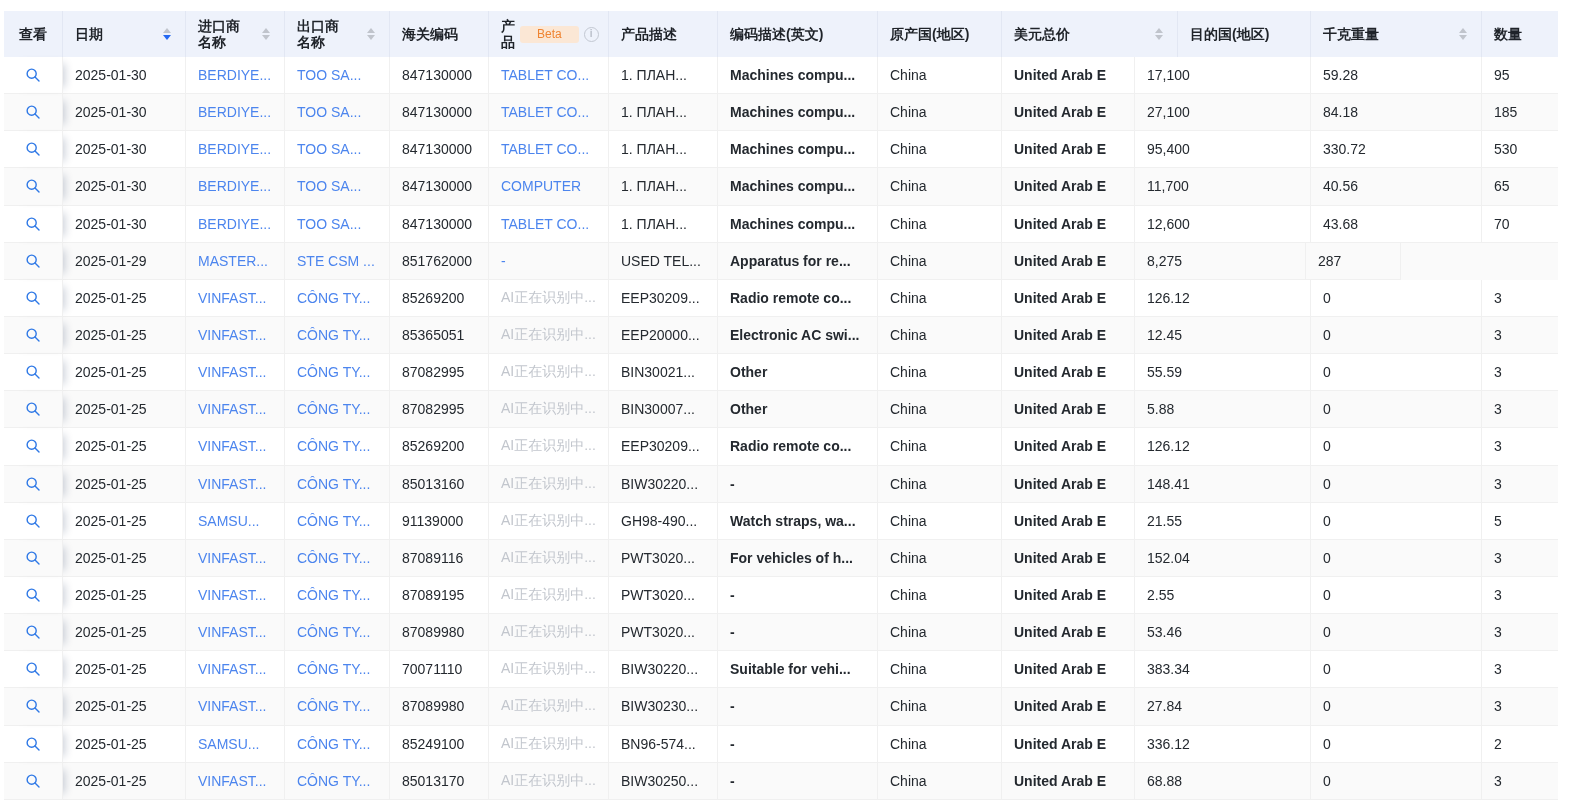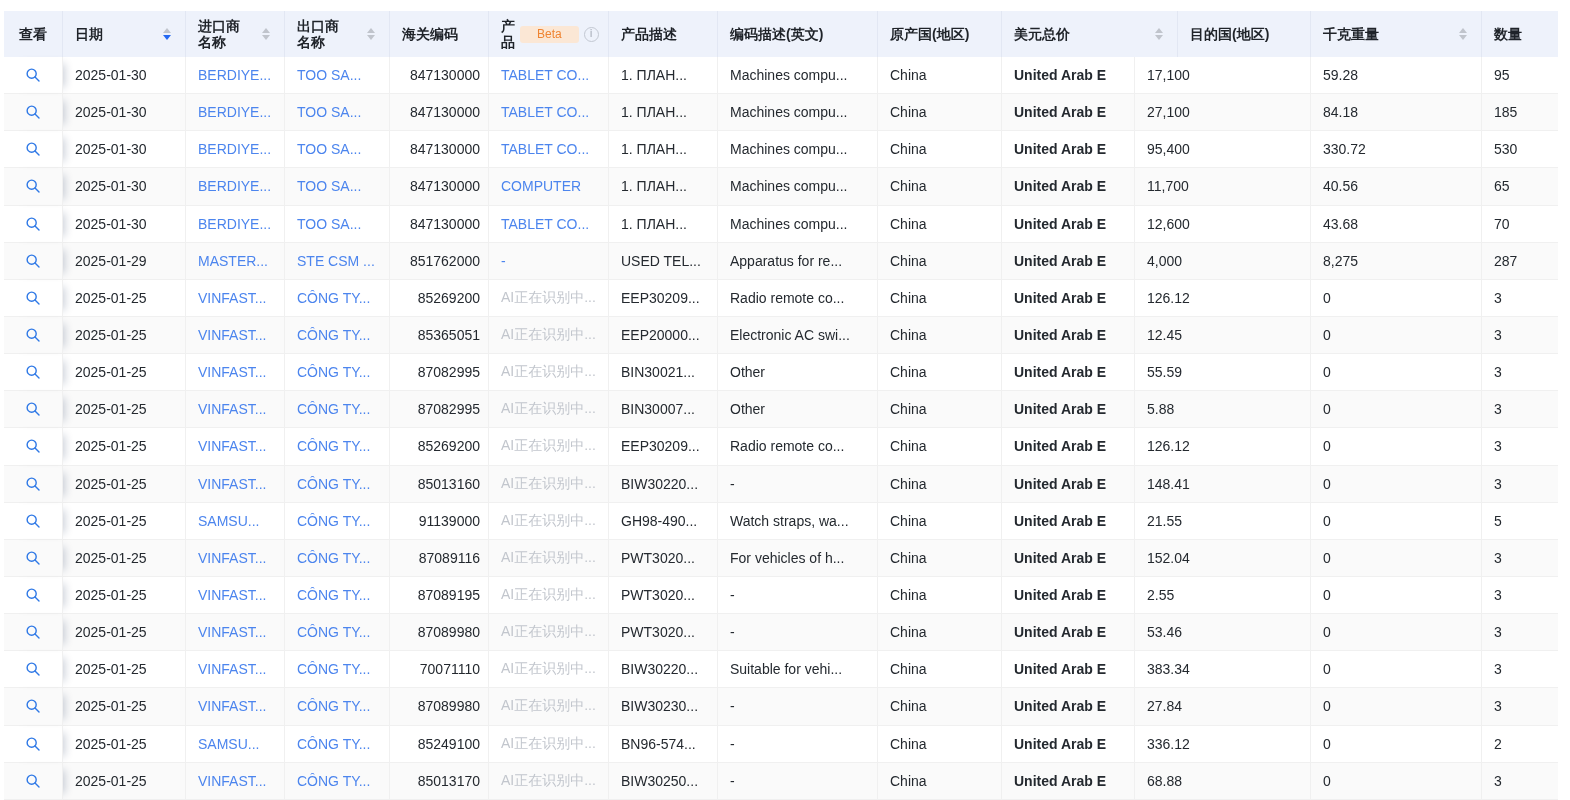--- a/index.html
+++ b/index.html
@@ -6,22 +6,22 @@
     --header-bg:#eef2fb; --stripe:#fafafa; --border:#f0f0f0; --header-border:#e2e7f3;
     --text:#24292f; --link-blue:#4c85ee; --icon-blue:#2e78e6; --ai-text:#c2c6cd;
     --sort-active:#2468f2; --sort-inactive:#c0c4cc; --beta-text:#ef8432; --beta-bg:#fbe7d5;
   }
   *{box-sizing:border-box;margin:0;padding:0;}
   html,body{width:1570px;height:800px;overflow:hidden;background:#fff;
     font-family:"Liberation Sans","DejaVu Sans",sans-serif;color:var(--text);}
   .table-wrap{position:absolute;top:11px;left:4px;width:1554px;height:789px;overflow:hidden;}
   .table{width:1573px;}
   
-  .c0{width:59px;} .c1{width:123px;gap:32px;} .c2{width:99px;} .c3{width:105px;gap:11px;} .c4{width:99px;justify-content:flex-end;}
-  .c5{width:120px;} .c6{width:109px;} .c7{width:160px;} .c8{width:124px;} .c9{width:133px;font-weight:bold;}
+  .c0{width:59px;} .c1{width:123px;gap:32px;} .c2{width:99px;} .c3{width:105px;gap:11px;} .c4{width:99px;}
+  .c5{width:120px;} .c6{width:109px;} .c7{width:160px;font-weight:bold;} .c8{width:124px;} .c9{width:133px;font-weight:bold;}
   .c10{width:176px;} .c11{width:171px;} .c12{width:95px;}
   
   .hrow{display:flex;background:var(--header-bg);height:46px;}
   .hcell{flex:none;display:flex;align-items:center;justify-content:space-between;
     padding:0 14px 0 12px;border-right:1px solid var(--header-border);
     font-size:14px;font-weight:700;color:#1f2329;line-height:1.15;}
   .hcell.center{justify-content:center;padding:0;}
   .hleft{display:flex;align-items:center;gap:5px;min-width:0;}
   .hlabel{white-space:normal;}
   .wrap2 .hlabel{width:3em;}
@@ -401,23 +401,20 @@
           </div>
           <div class="cell c7">
             <span>Apparatus for re...</span>
           </div>
           <div class="cell c8">
             <span>China</span>
           </div>
           <div class="cell c9">
             <span>United Arab E</span>
           </div>
-          <div class="cell c10">
-            <span>4,000</span>
-          </div>
           <div class="cell c11">
             <span>8,275</span>
           </div>
           <div class="cell c12">
             <span>287</span>
           </div>
         </div>
         <div class="row">
           <div class="cell center view c0">
             <span class="mag-btn">

